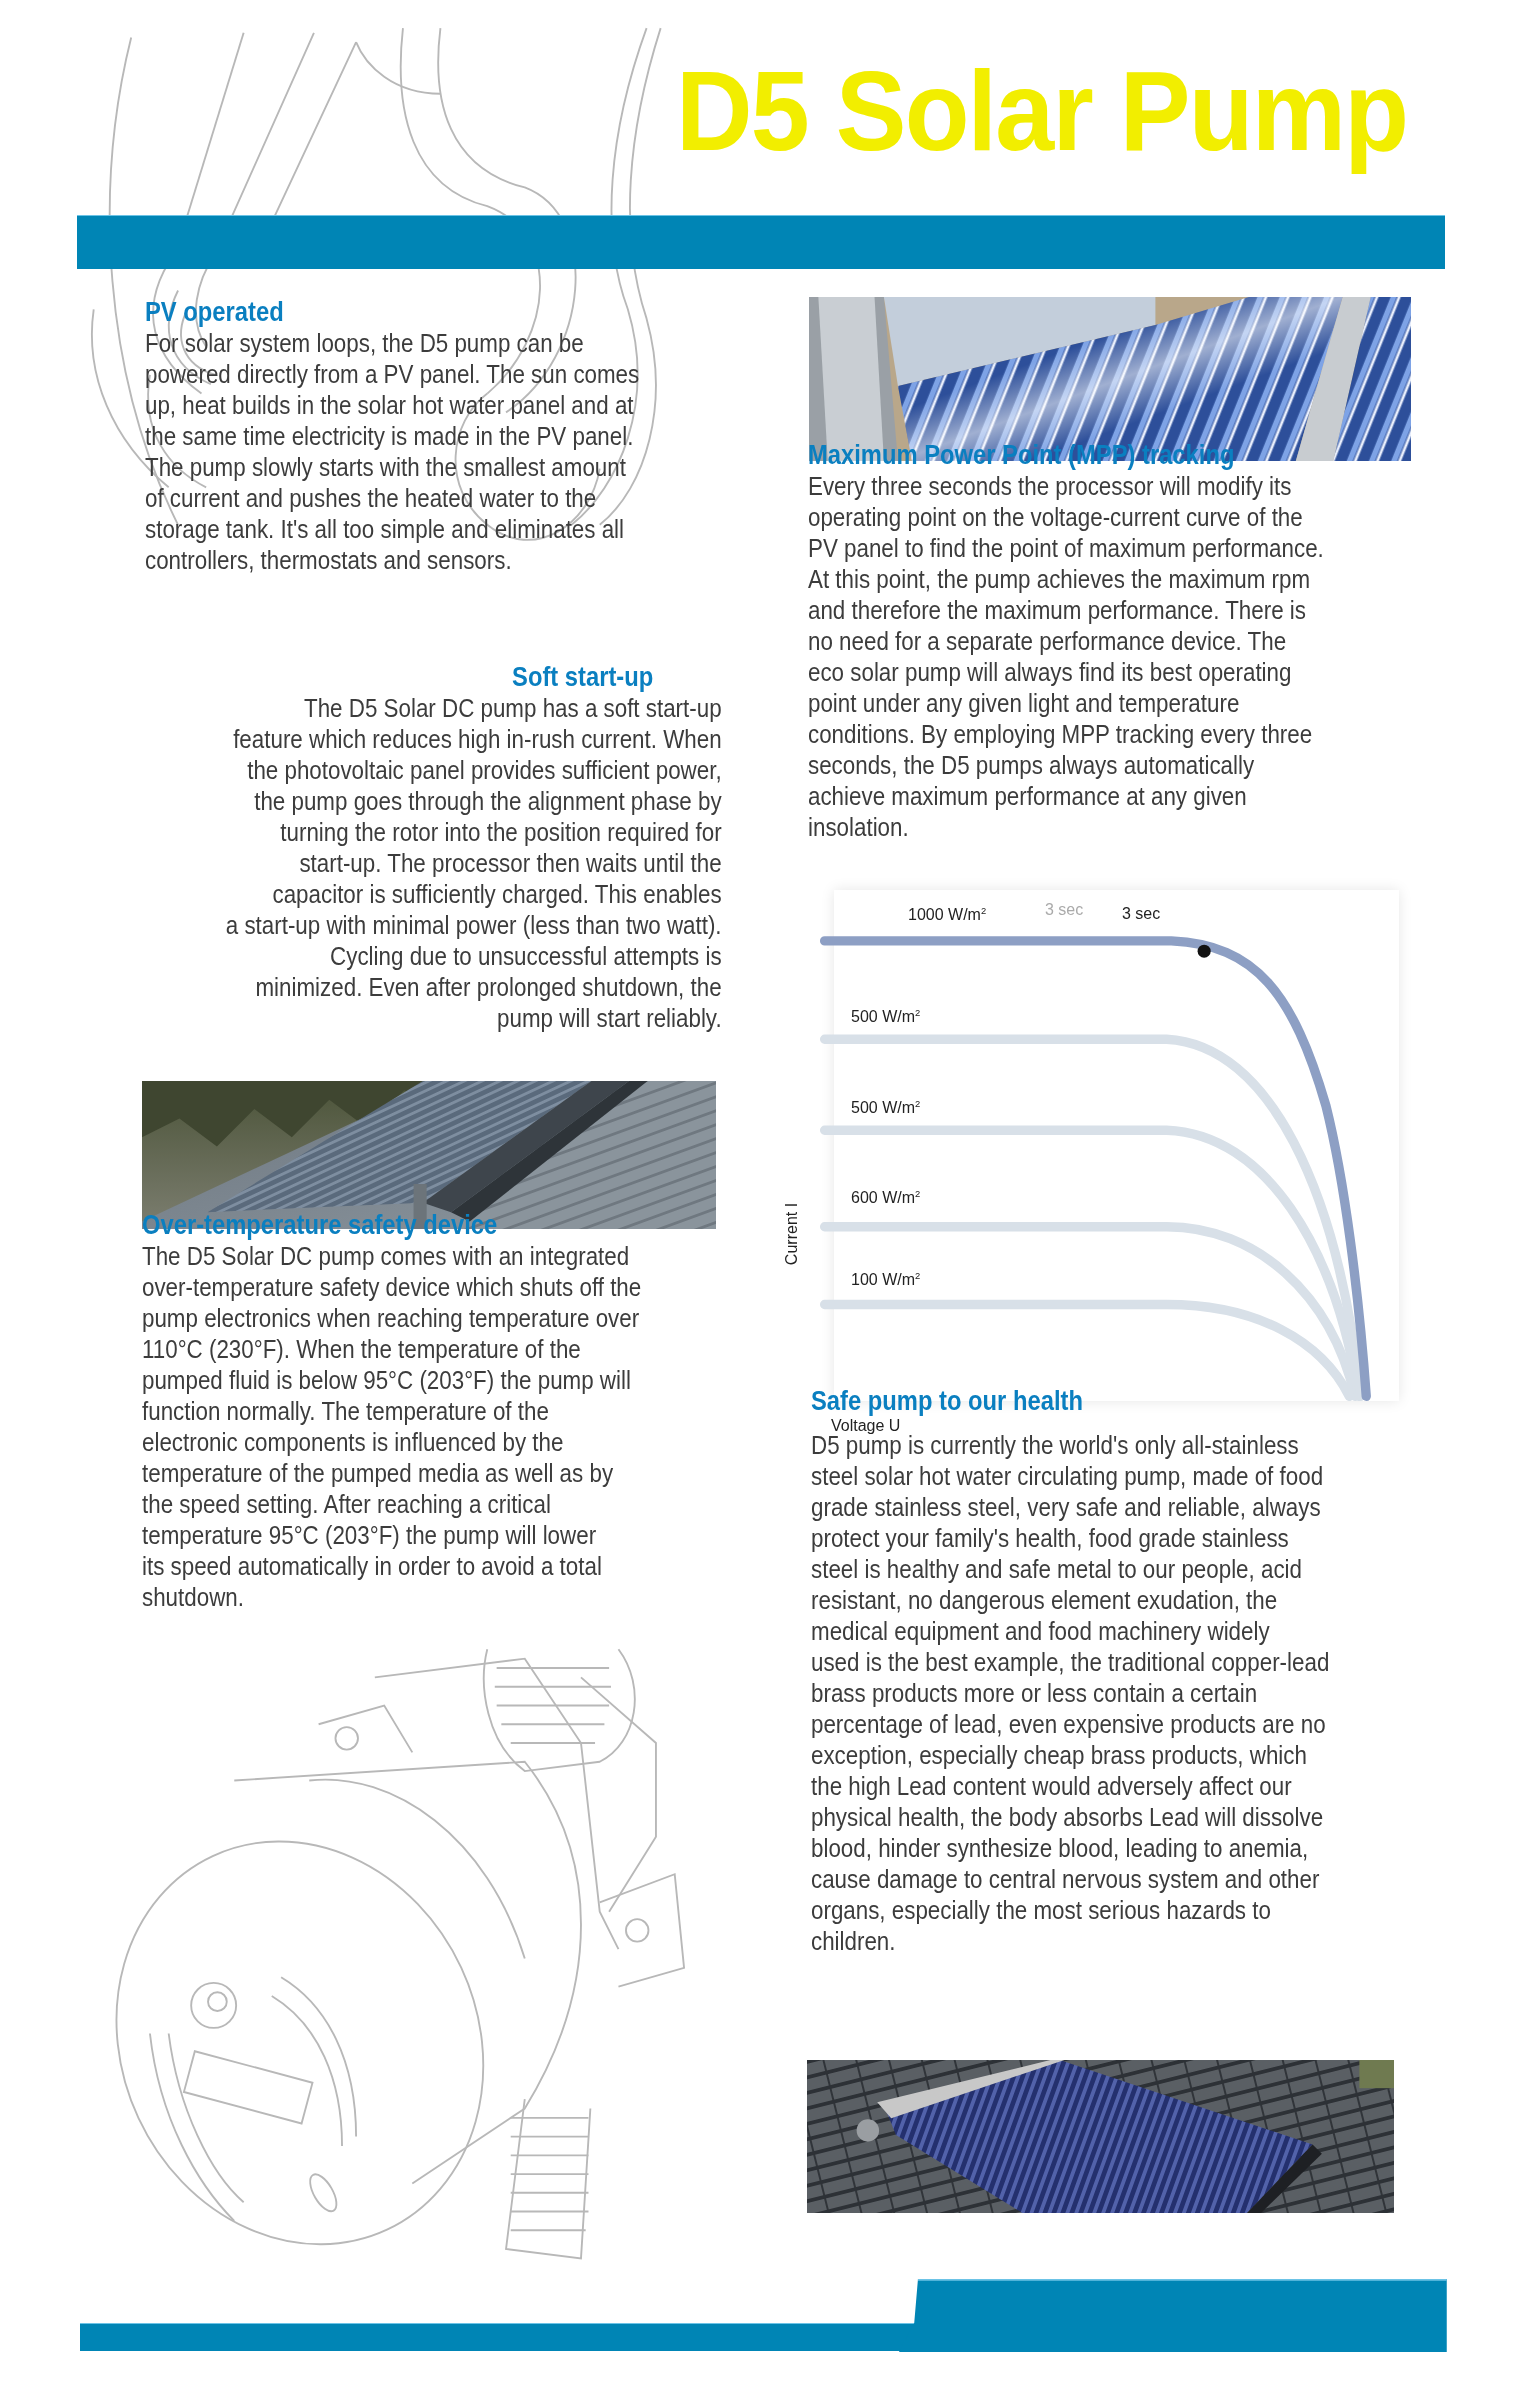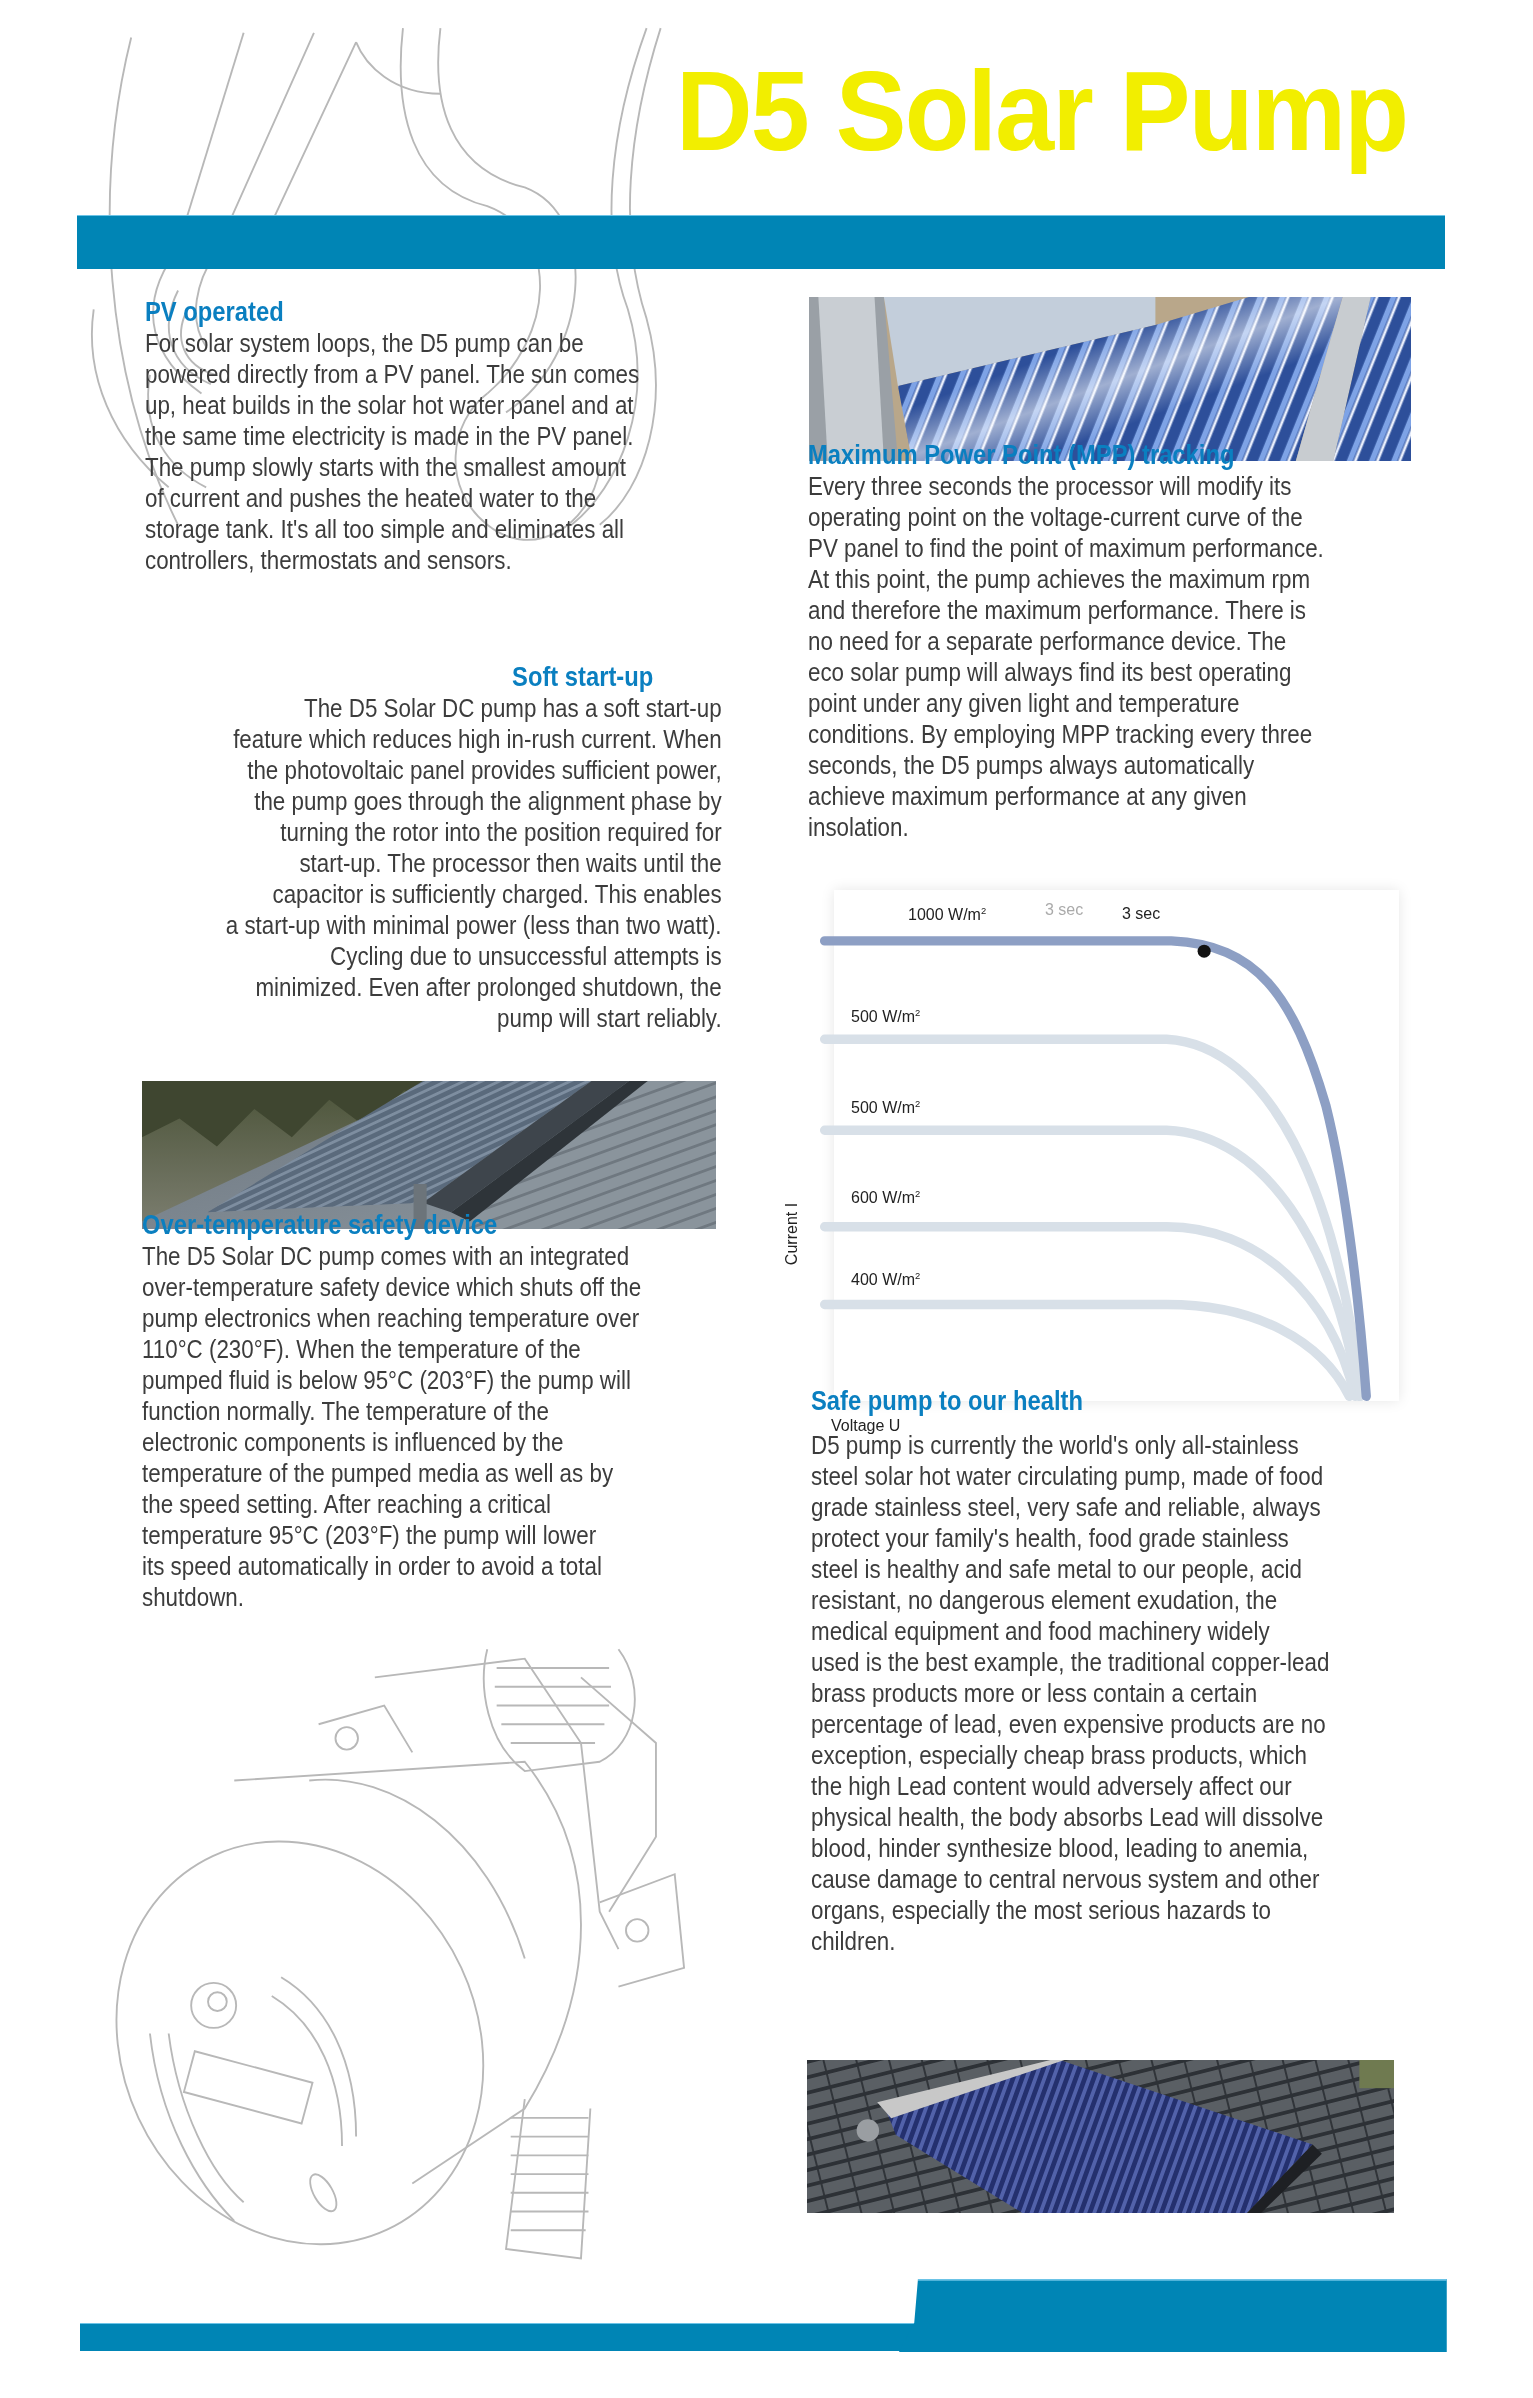--- a/index.html
+++ b/index.html
@@ -202,21 +202,21 @@
   <path d="M880 1309 L1245 1309 C1340 1309, 1420 1380, 1446 1490" stroke="#d8e0e8" stroke-width="10"></path>
   <path d="M880 1206 L1245 1206 C1350 1210, 1425 1330, 1450 1490" stroke="#d8e0e8" stroke-width="10"></path>
   <path d="M880 1109 L1245 1109 C1355 1115, 1428 1270, 1452 1490" stroke="#d8e0e8" stroke-width="10"></path>
   <path d="M880 1004 L1250 1004 C1340 1008, 1380 1060, 1415 1180 C1435 1260, 1450 1380, 1458 1490" stroke="#8d9fc4" stroke-width="10"></path>
   <circle cx="1285" cy="1015" r="7" fill="#111" stroke="none"></circle>
 </svg>
 <div class="chart-label" style="left:880px; top:905px;margin-left:28px;"><span>1000 W/m</span><sup>2</sup></div>
 <div class="chart-label" style="left:851px; top:1007px;"><span>500 W/m</span><sup>2</sup></div>
 <div class="chart-label" style="left:851px; top:1098px;"><span>500 W/m</span><sup>2</sup></div>
 <div class="chart-label" style="left:851px; top:1188px;"><span>600 W/m</span><sup>2</sup></div>
-<div class="chart-label" style="left:851px; top:1270px;"><span>400 W/m</span><sup>2</sup></div>
+<div class="chart-label" style="left:851px; top:1270px;"><span>100 W/m</span><sup>2</sup></div>
 <div class="chart-label" style="left:1045px; top:901px; color:#aaaaaa;">3 sec</div>
 <div class="chart-label" style="left:1122px; top:905px; color:#222;">3 sec</div>
 <div class="chart-label" style="left:761px; top:1225px; transform:rotate(-90deg); transform-origin:center;">Current I</div>
 <div class="chart-label" style="left:831px; top:1417px;">Voltage U</div>
 
 <div class="section" style="left:811px; top:1385px; width:600px;">
   <h2 style="margin-bottom:13px;">Safe pump to our health</h2>
   <p>
     <span>D5 pump is currently the world's only all-stainless</span><br>
     <span>steel solar hot water circulating pump, made of food</span><br>

